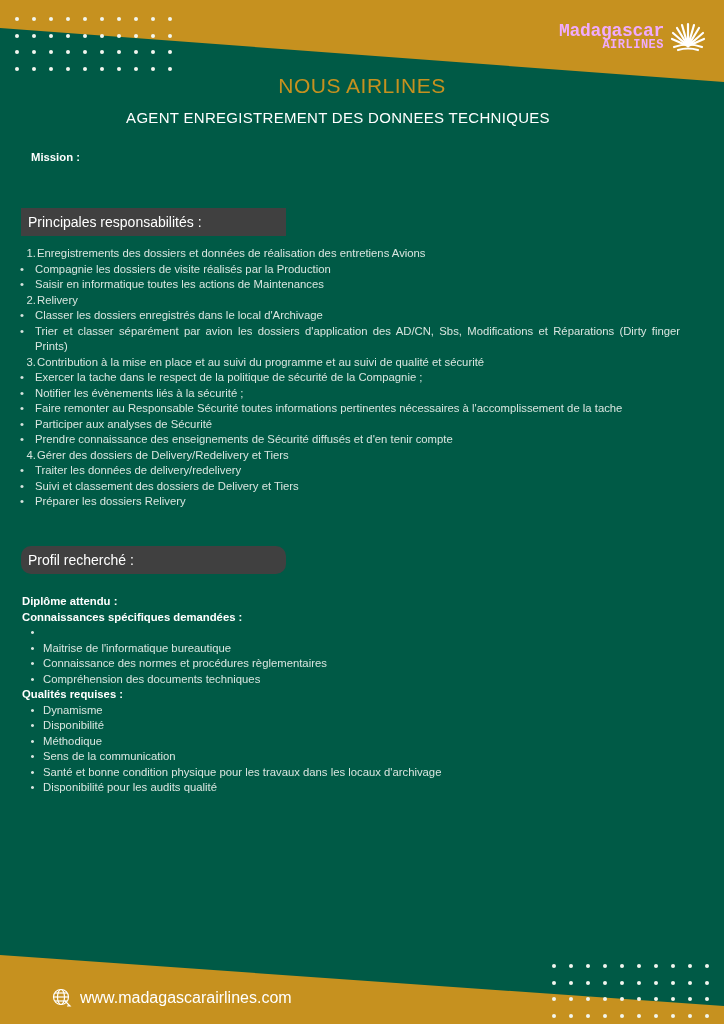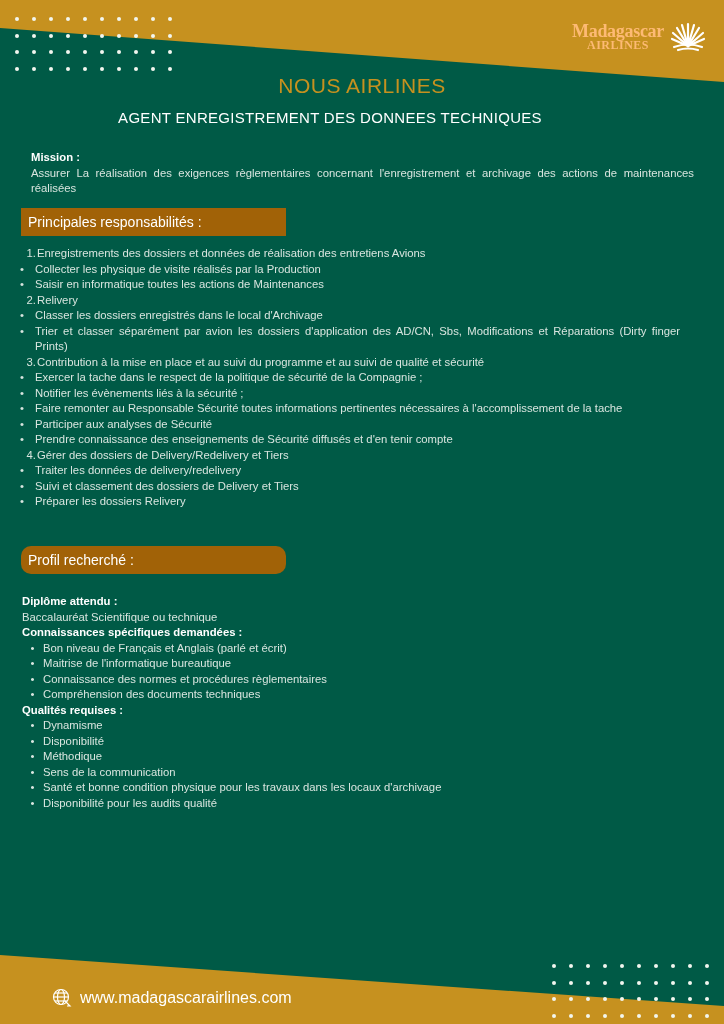--- a/index.html
+++ b/index.html
@@ -3,29 +3,29 @@
 <meta charset="utf-8">
 <style>
   html, body { margin:0; padding:0; }
   body { width:724px; height:1024px; position:relative; overflow:hidden; background:#005a46; font-family:"Liberation Sans", sans-serif; color:#dfe9e4; }
   .bg { position:absolute; left:0; top:0; width:724px; height:1024px; }
   .dots { position:absolute; display:grid; grid-template-columns:repeat(10, 17px); grid-auto-rows:16.5px; }
   .dots span { width:4px; height:4px; border-radius:50%; background:#f2f6ef; display:block; }
   .dots-top { left:15px; top:17px; }
   .dots-bottom { left:552px; top:964px; }
   .logo { position:absolute; right:18px; top:20px; display:flex; align-items:center; gap:6px; }
-  .logo-text { text-align:center; color:#fdba74; font-family:Liberation Serif, serif; line-height:1; }
+  .logo-text { text-align:right; color:#f0abfc; font-family:Liberation Mono, monospace; line-height:1; }
   .logo-name { font-size:18px; font-weight:bold; letter-spacing:-0.3px; }
   .logo-sub { font-size:12px; font-weight:bold; letter-spacing:0.5px; margin-top:-1px; }
   .title { position:absolute; left:0; width:724px; top:74px; text-align:center; color:#c6911f; font-size:21px; letter-spacing:0.5px; }
-  .subtitle { position:absolute; left:0; width:660px; top:109px; text-align:center; color:#fff; font-size:15px; letter-spacing:0.3px; }
+  .subtitle { position:absolute; left:8px; width:660px; top:109px; text-align:center; color:#fff; font-size:15px; letter-spacing:0.3px; }
   .content { position:absolute; left:31px; right:30px; top:150px; font-size:11.3px; line-height:15.5px; }
   .label-bold { color:#fff; font-weight:bold; }
   .para { text-align:justify; color:#d8e5df; }
-  .section-bar { position:absolute; left:21px; width:265px; height:28px; background:#a16207; color:#fff; font-size:14px; line-height:28px; padding-left:7px; box-sizing:border-box; }
+  .section-bar { position:absolute; left:21px; width:265px; height:28px; background:#404040; color:#fff; font-size:14px; line-height:28px; padding-left:7px; box-sizing:border-box; }
   .resp { position:absolute; left:20px; right:44px; top:246px; font-size:11.3px; line-height:15.5px; color:#d8e5df; }
   .row { display:flex; }
   .row .mk { width:15px; flex:none; }
   .row.num .mk { width:16px; text-align:right; padding-right:1px; }
   .row .tx { flex:1; text-align:justify; }
   .profile { position:absolute; left:22px; right:30px; top:594px; font-size:11.3px; line-height:15.5px; color:#d8e5df; }
   .prow { display:flex; }
   .prow .mk { width:21px; flex:none; text-align:center; }
   .footer { position:absolute; left:52px; top:988px; display:flex; align-items:center; gap:8px; color:#fff; font-size:16px; }
 </style>
@@ -142,33 +142,32 @@
       <path d="M8 30 Q18 27 28 30"></path>
     </g>
   </svg>
 </div>
 
 <div class="title">NOUS AIRLINES</div>
 <div class="subtitle">AGENT ENREGISTREMENT DES DONNEES TECHNIQUES</div>
 
 <div class="content">
   <div class="label-bold">Mission :</div>
-  <div class="para">Assurer La réalisation des exigences règlementaires concernant l'enregistrement et archivage des actions de maintenances réalisées</div>
 </div>
 
 <div class="section-bar" style="top:208px;">Principales responsabilités :</div>
 
 <div class="resp" id="respList">
     <div class="row num">
       <span class="mk">1.</span>
       <span class="tx">Enregistrements des dossiers et données de réalisation des entretiens Avions</span>
     </div>
     <div class="row bullet">
       <span class="mk">•</span>
-      <span class="tx">Collecter les physique de visite réalisés par la Production</span>
+      <span class="tx">Compagnie les dossiers de visite réalisés par la Production</span>
     </div>
     <div class="row bullet">
       <span class="mk">•</span>
       <span class="tx">Saisir en informatique toutes les actions de Maintenances</span>
     </div>
     <div class="row num">
       <span class="mk">2.</span>
       <span class="tx">Relivery</span>
     </div>
     <div class="row bullet">
@@ -218,26 +217,24 @@
     <div class="row bullet">
       <span class="mk">•</span>
       <span class="tx">Préparer les dossiers Relivery</span>
     </div>
   </div>
 
 <div class="section-bar" style="top:546px;border-radius:10px;">Profil recherché :</div>
 
 <div class="profile">
   <div class="label-bold">Diplôme attendu :</div>
-  <div>Baccalauréat Scientifique ou technique</div>
   <div class="label-bold">Connaissances spécifiques demandées :</div>
   <div id="knowledgeList">
       <div class="prow">
         <span class="mk">•</span>
-        <span>Bon niveau de Français et Anglais (parlé et écrit)</span>
       </div>
       <div class="prow">
         <span class="mk">•</span>
         <span>Maitrise de l'informatique bureautique</span>
       </div>
       <div class="prow">
         <span class="mk">•</span>
         <span>Connaissance des normes et procédures règlementaires</span>
       </div>
       <div class="prow">

